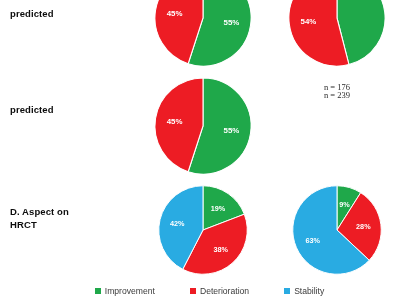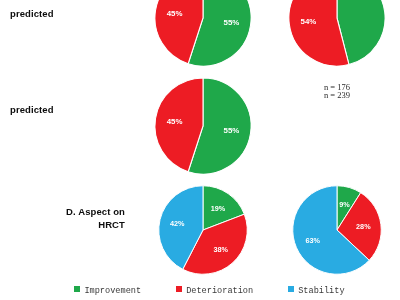--- a/index.html
+++ b/index.html
@@ -25,21 +25,21 @@
   }
 
   
   .row {
     position: absolute;
     left: 0;
     width: 400px;
   }
   .row-b { top: -44px; height: 108px; }
   .row-c { top: 64px;  height: 108px; }
-  .row-d { top: 172px; height: 100px; text-align: right; }
+  .row-d { top: 172px; height: 100px; }
 
   
   .row-label {
     position: absolute;
     left: 10px;
     width: 115px;
     font-size: 9.5px;
     font-weight: bold;
     color: #0d0d0d;
     line-height: 1.32;
@@ -98,24 +98,25 @@
     left: 0;
     top: 274px;
     width: 400px;
     display: flex;
     justify-content: center;
     align-items: center;
     gap: 16px;
   }
   .legend-item {
     display: flex;
+    align-items: center;
     gap: 4px;
     font-size: 8.6px;
     color: #3a3a3a;
-    font-family: Liberation Mono, monospace;
+    font-family: Liberation Sans, sans-serif;
     white-space: nowrap;
     padding-left: 19px;
   }
   .legend-swatch {
     width: 6px;
     height: 6px;
     display: inline-block;
     flex: 0 0 auto;
   }
 </style>

